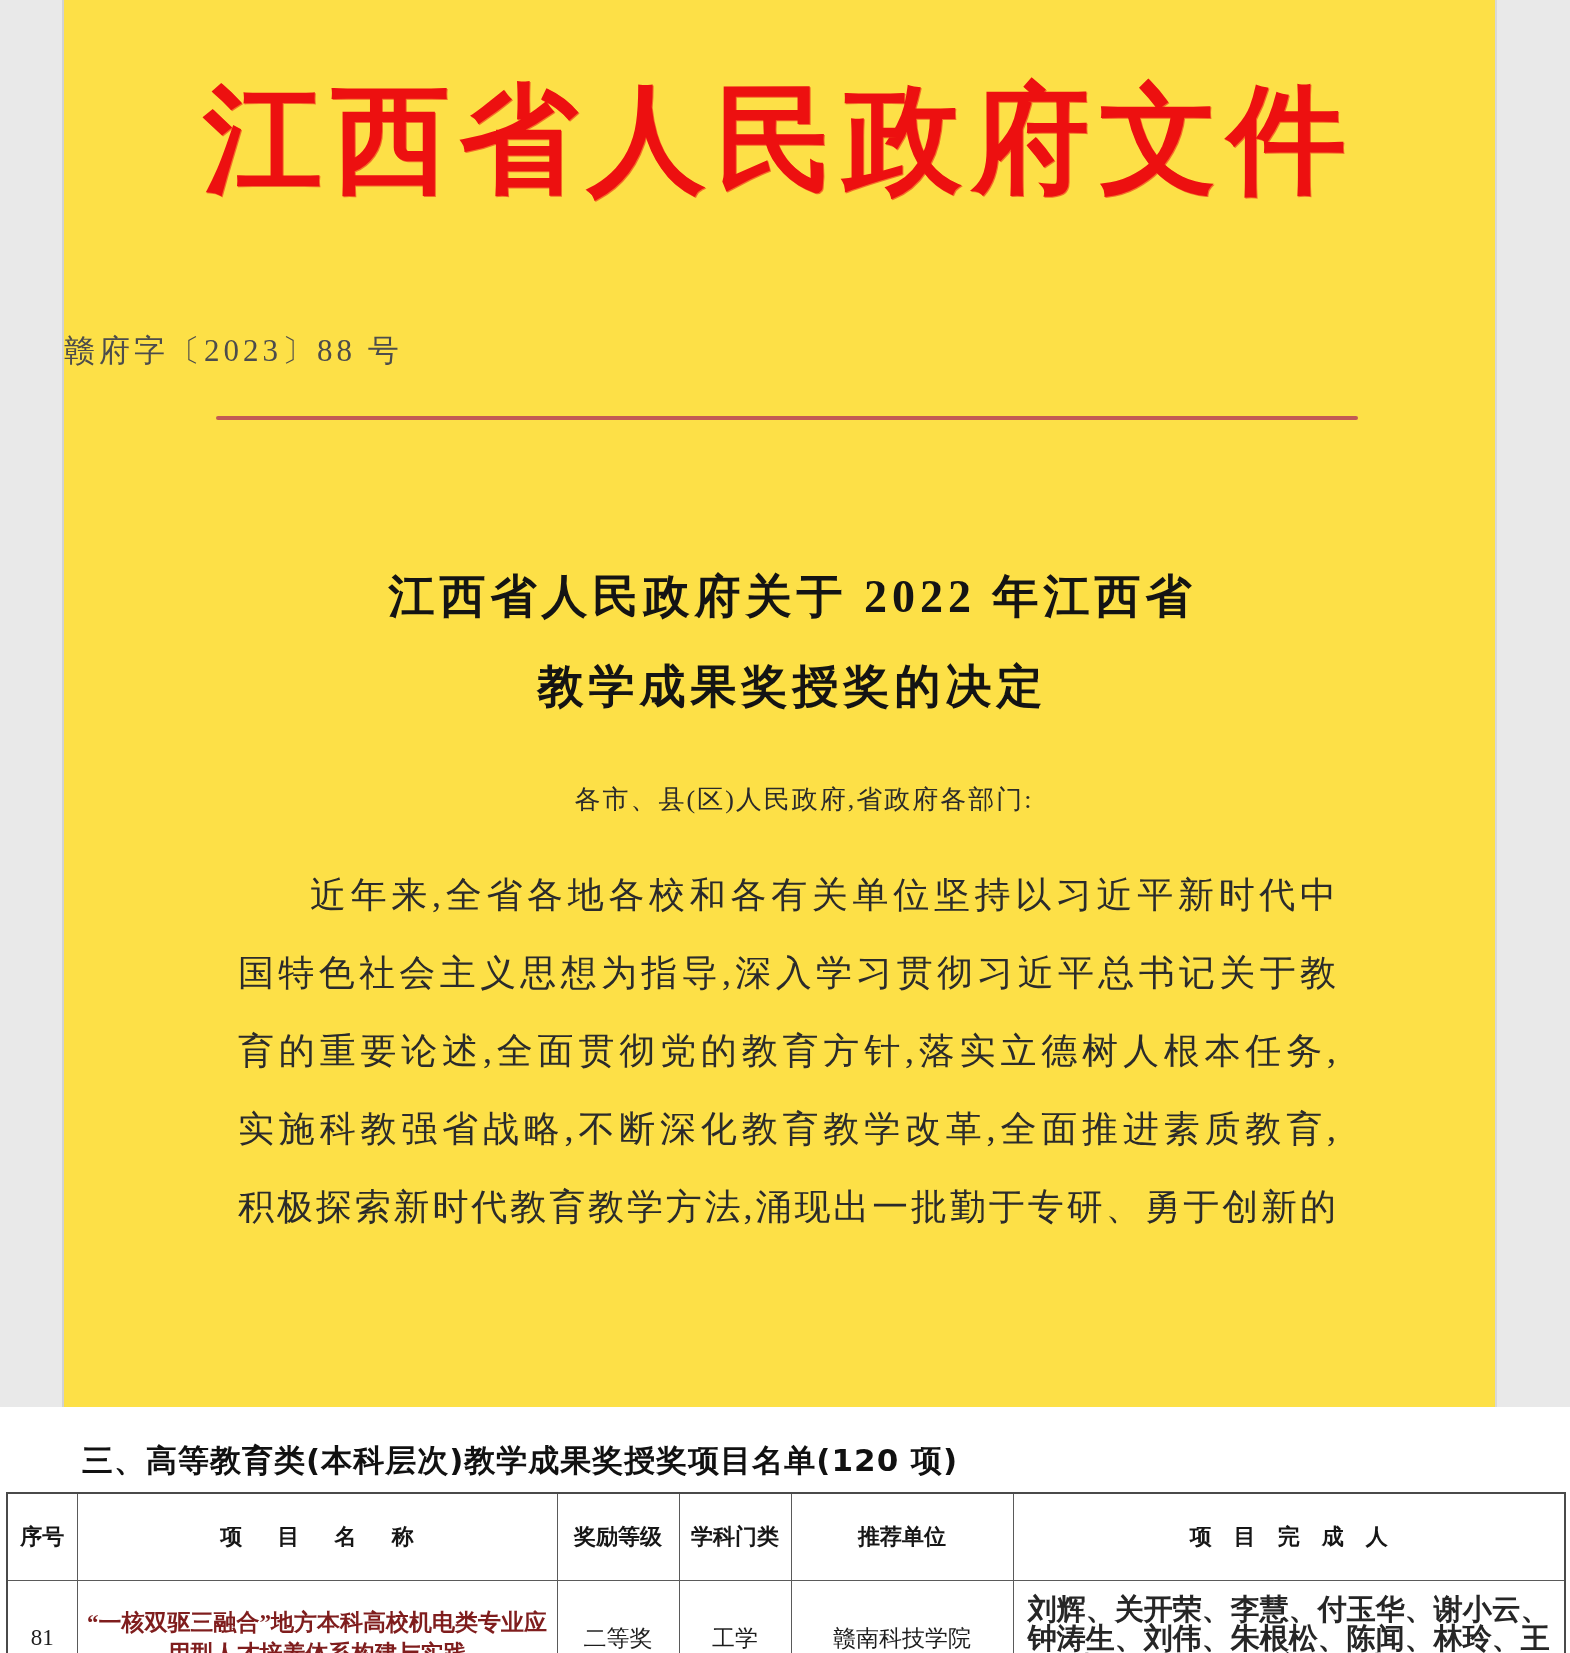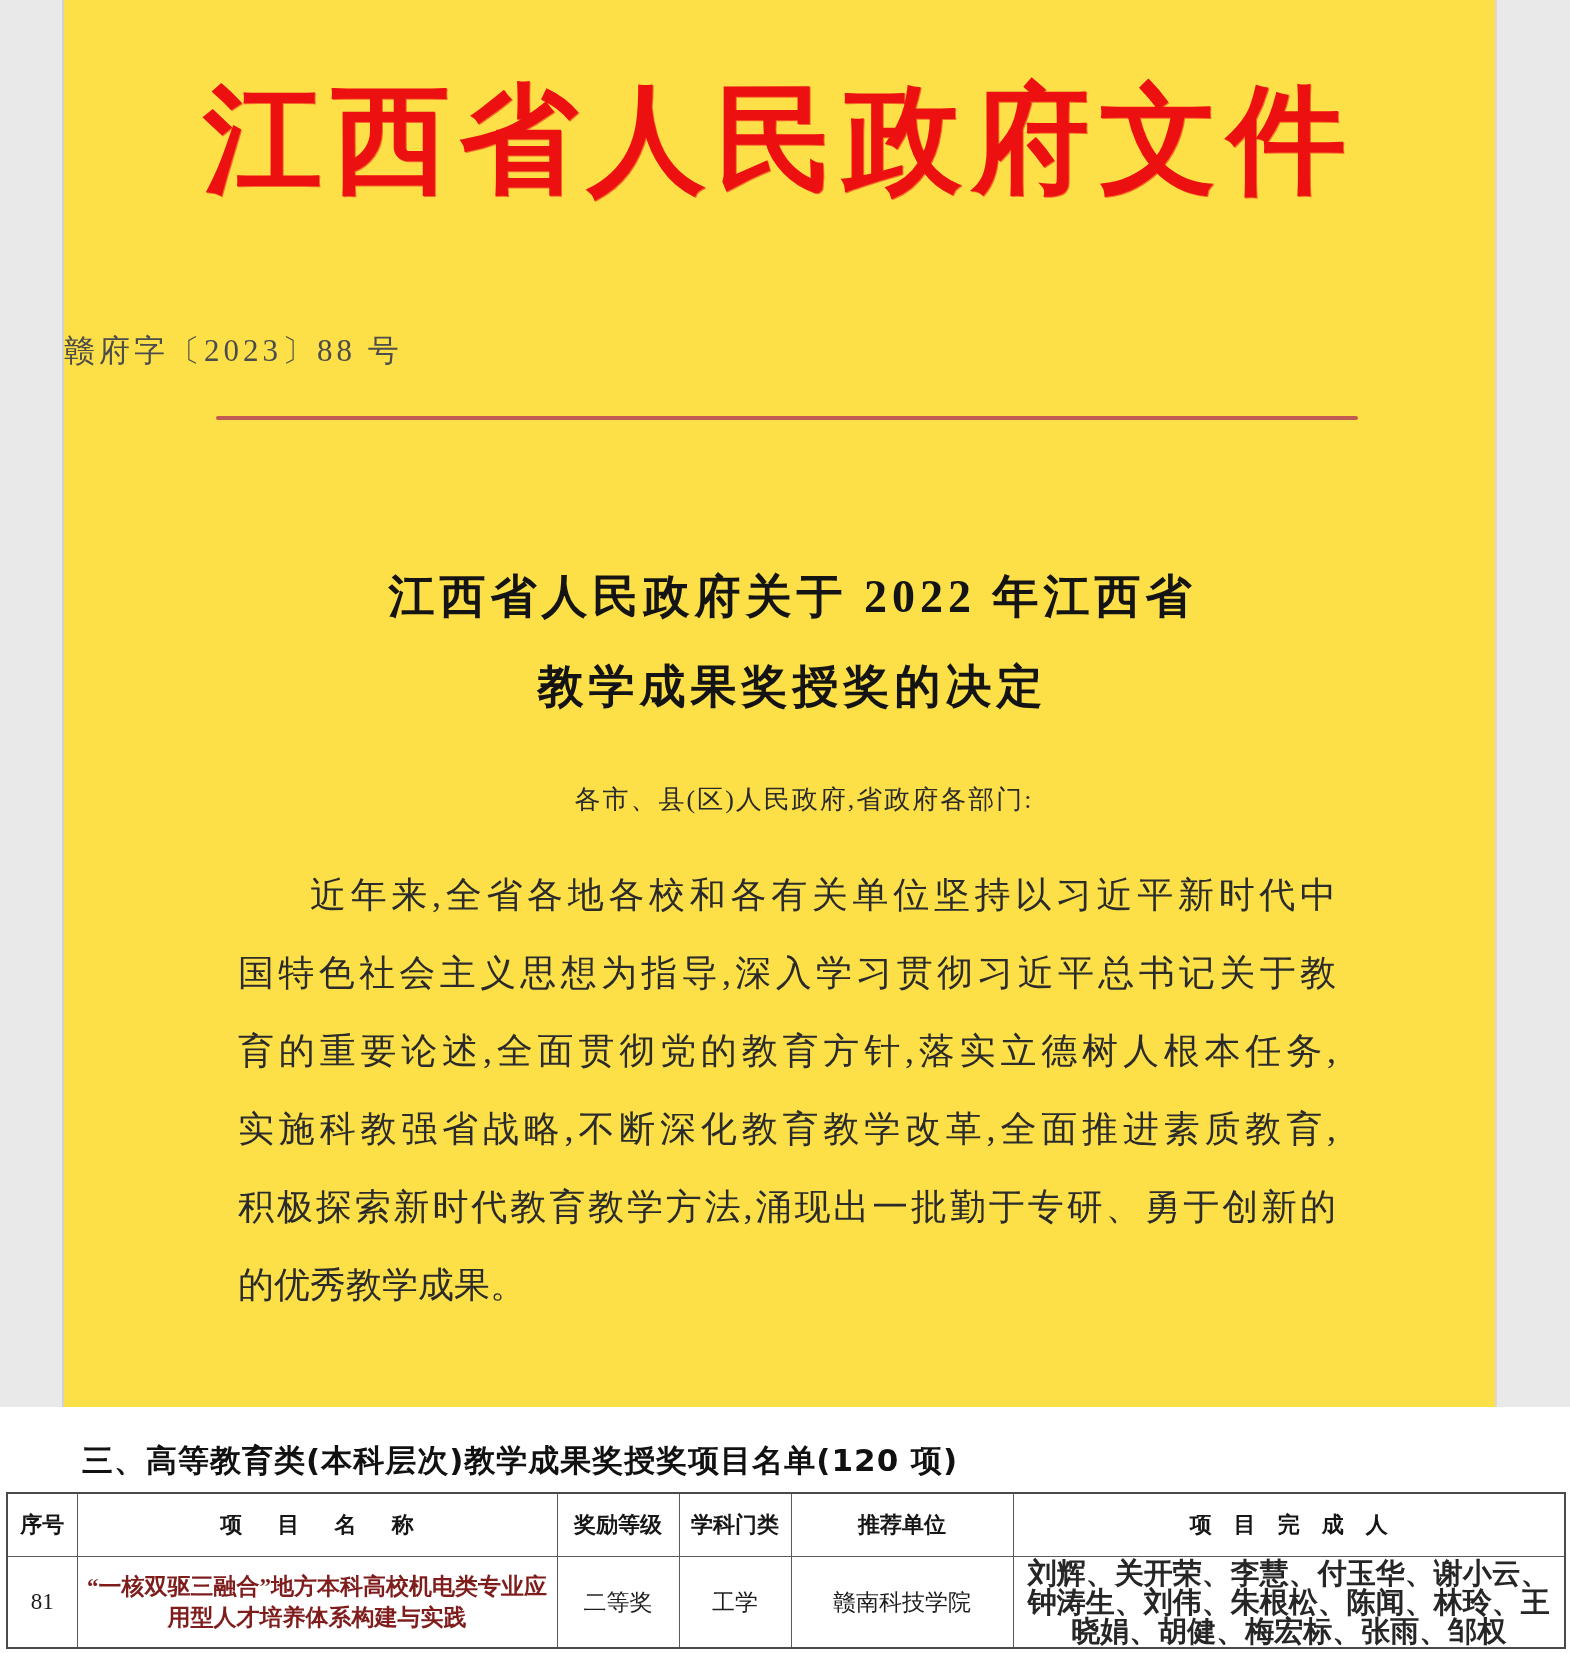--- a/index.html
+++ b/index.html
@@ -57,21 +57,21 @@
     font-family:"DejaVu Sans","Liberation Sans",sans-serif;
     font-weight:bold;font-size:31px;letter-spacing:1px;color:#111;
     white-space:nowrap;
   }
   table.award{
     position:absolute;left:6px;top:1492px;width:1558px;
     border-collapse:collapse;table-layout:fixed;
     font-size:23px;color:#1d1d1d;
   }
   table.award th,table.award td{
-    border:1px solid #5a5a5a;padding:0 6px;overflow:hidden;
+    border:1px solid #5a5a5a;padding:12px 6px;overflow:hidden;
   }
   table.award{border:2px solid #4a4a4a;}
   table.award th{
     height:62px;font-family:"DejaVu Sans","Liberation Sans",sans-serif;
     font-weight:bold;font-size:22px;text-align:center;vertical-align:middle;
     color:#161616;
   }
   table.award td{height:90px;vertical-align:middle;text-align:center;}
   td.cell-project{
     text-align:left;padding:0 12px 0 26px;font-weight:bold;
@@ -106,21 +106,20 @@
     </div>
 
     <div class="salutation">各市、县(区)人民政府,省政府各部门:</div>
 
     <div class="body-block">
       <div class="body-line first">近年来,全省各地各校和各有关单位坚持以习近平新时代中</div>
       <div class="body-line">国特色社会主义思想为指导,深入学习贯彻习近平总书记关于教</div>
       <div class="body-line">育的重要论述,全面贯彻党的教育方针,落实立德树人根本任务,</div>
       <div class="body-line">实施科教强省战略,不断深化教育教学改革,全面推进素质教育,</div>
       <div class="body-line">积极探索新时代教育教学方法,涌现出一批勤于专研、勇于创新的</div>
-      <div class="body-line last">的优秀教学成果。</div>
     </div>
   </div>
 
   <div class="annex-heading">三、高等教育类(本科层次)教学成果奖授奖项目名单(120 项)</div>
 
   <table class="award">
     <colgroup>
       <col style="width:70px">
       <col style="width:480px">
       <col style="width:122px">

